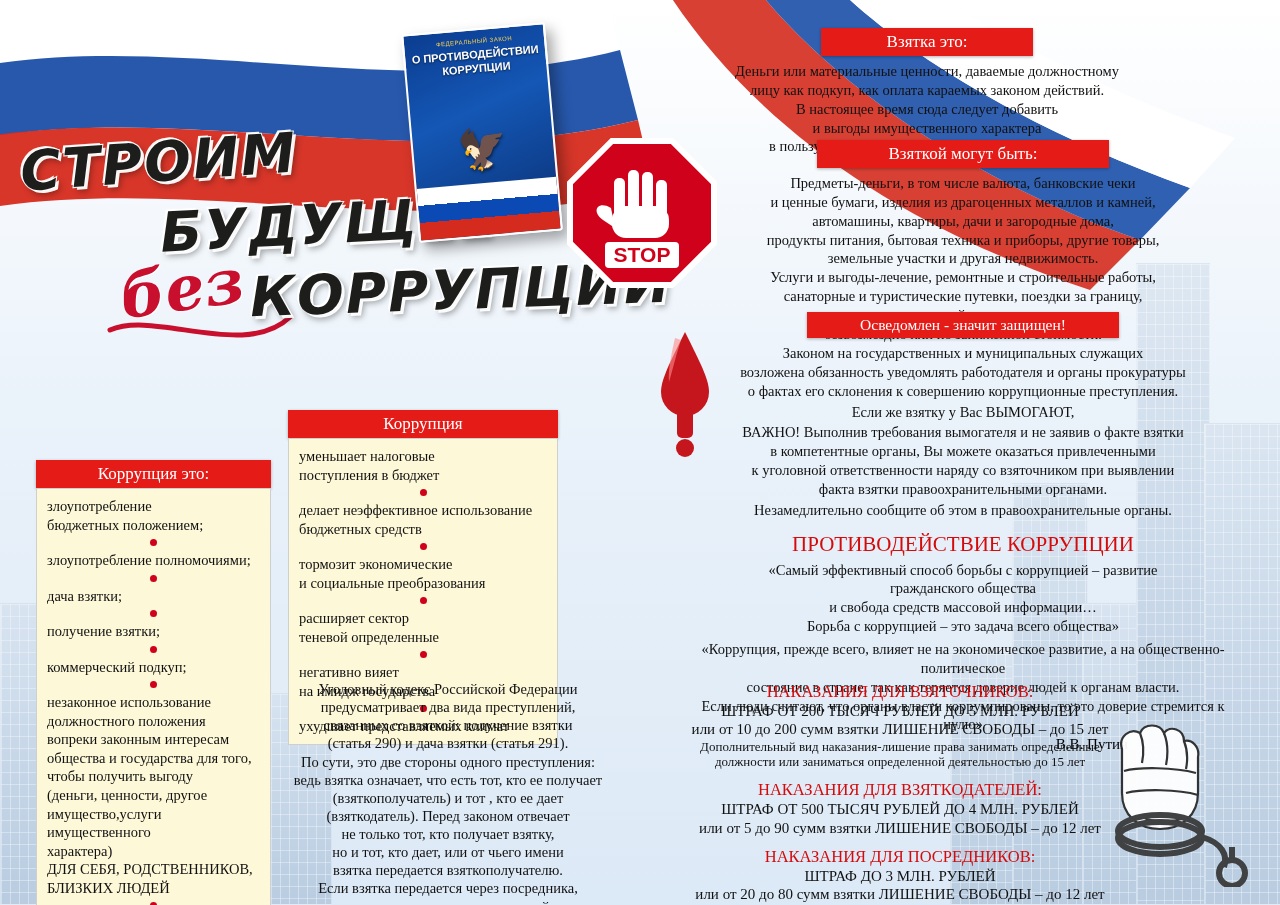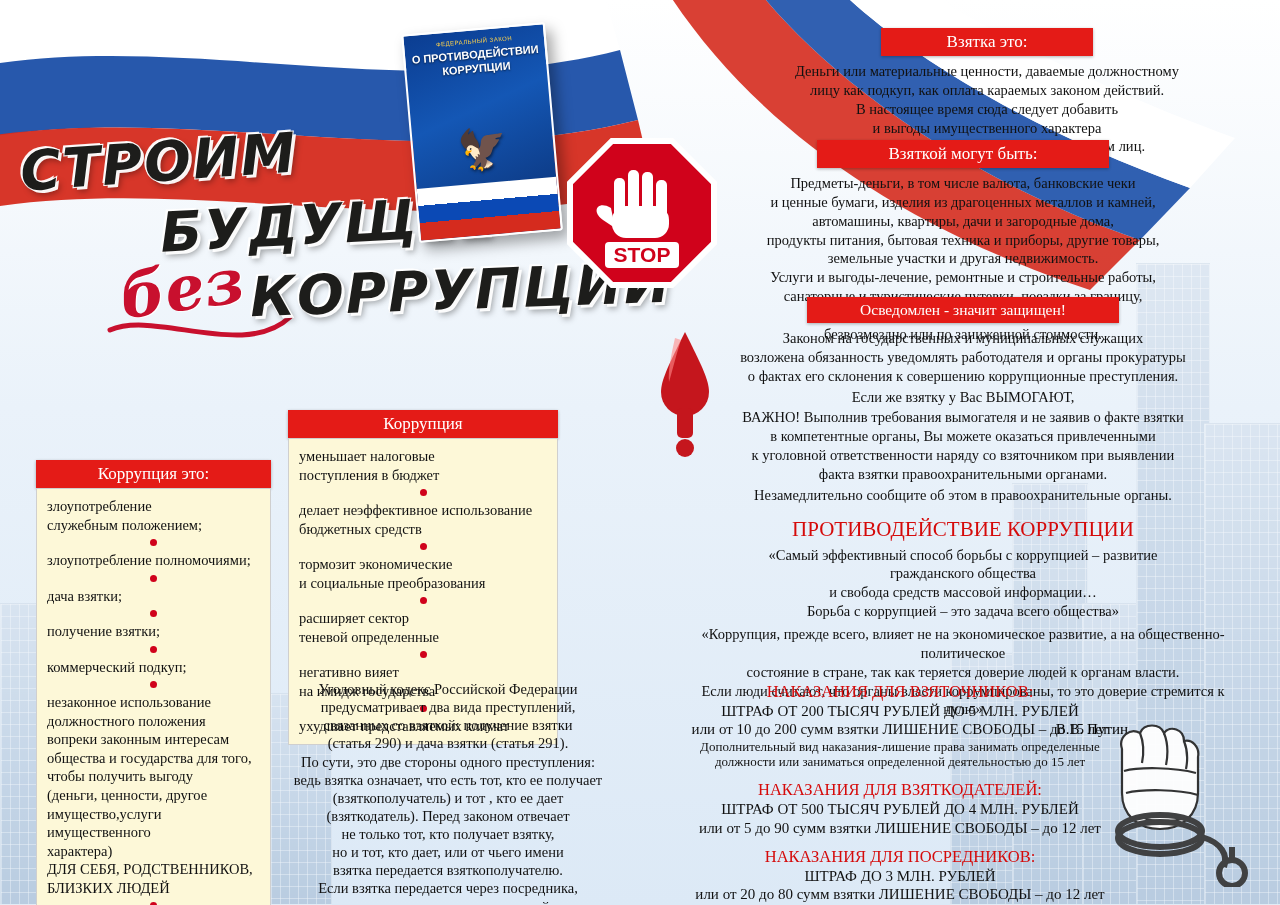--- a/index.html
+++ b/index.html
@@ -220,23 +220,23 @@
     left: 278px;
     top: 680px;
     width: 340px;
     font-size: 14.5px;
     line-height: 1.25;
     text-align: center;
     color: #111;
   }
 
   
-  #panel-bribe-is { left: 752px; top: 28px; width: 470px; }
+  #panel-bribe-is { left: 692px; top: 28px; width: 470px; }
   #panel-bribe-can-be { left: 728px; top: 140px; width: 470px; }
-  #panel-informed { left: 728px; top: 297px; width: 470px; }
+  #panel-informed { left: 728px; top: 312px; width: 470px; }
 
   .rtext {
     font-size: 14.5px;
     line-height: 1.3;
     text-align: center;
     color: #111;
     padding-top: 6px;
   }
 
   .red-heading {
@@ -378,21 +378,21 @@
       <path d="M44,70 C30,62 24,74 36,82 L48,90 Z"></path>
     </g>
     <rect x="38" y="104" width="74" height="26" rx="4" fill="#ffffff"></rect>
     <text x="75" y="124" font-family="Liberation Sans, sans-serif" font-size="21" font-weight="bold" fill="#d0021b" text-anchor="middle">STOP</text>
   </svg>
 
   <div class="panel" id="panel-corruption-is">
     <div class="hdr">Коррупция это:</div>
     <div class="body-box yellow">
       <div style="white-space:pre-line">злоупотребление
-служебным положением;</div>
+бюджетных положением;</div>
       <span class="sep-dot"></span>
       <div style="white-space:pre-line">злоупотребление полномочиями;</div>
       <span class="sep-dot"></span>
       <div style="white-space:pre-line">дача взятки;</div>
       <span class="sep-dot"></span>
       <div style="white-space:pre-line">получение взятки;</div>
       <span class="sep-dot"></span>
       <div style="white-space:pre-line">коммерческий подкуп;</div>
       <span class="sep-dot"></span>
       <div style="white-space:pre-line">незаконное использование

